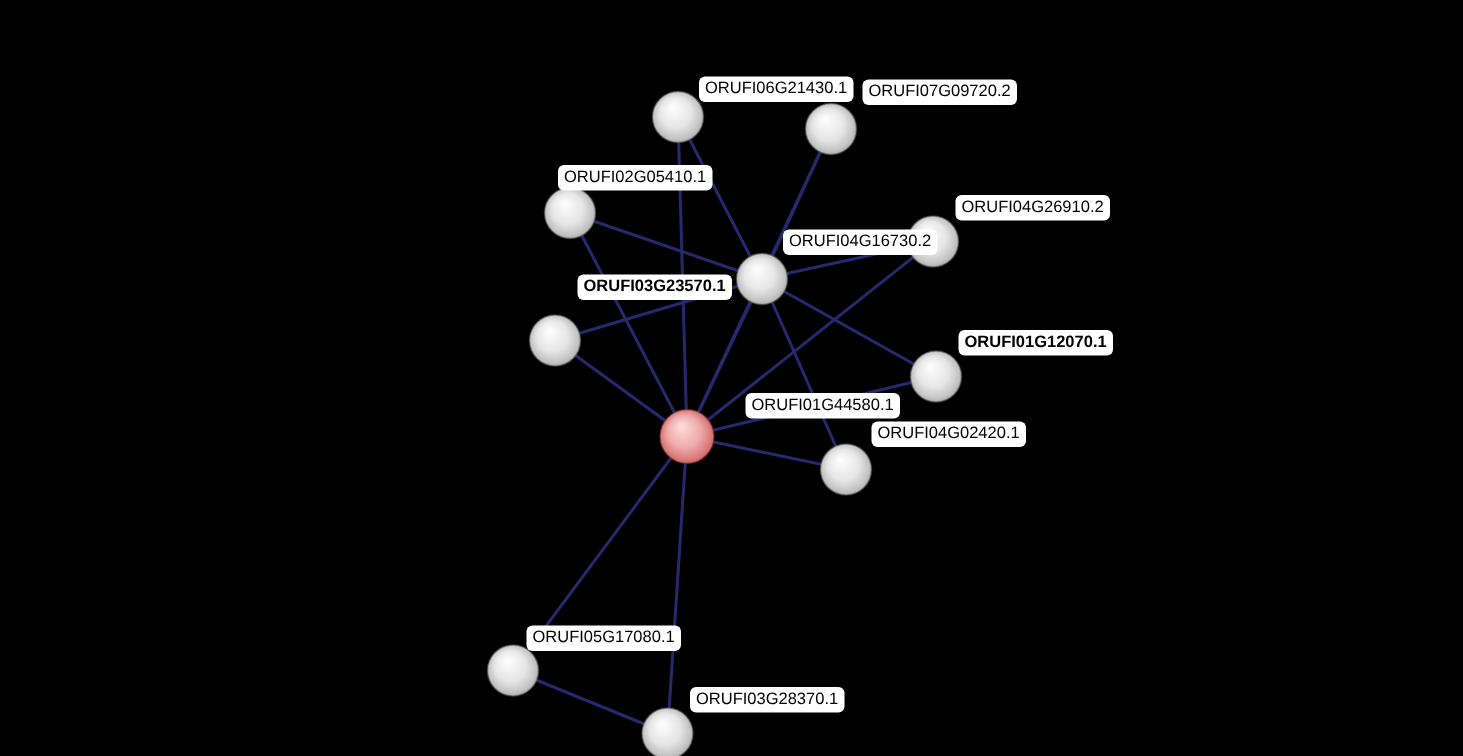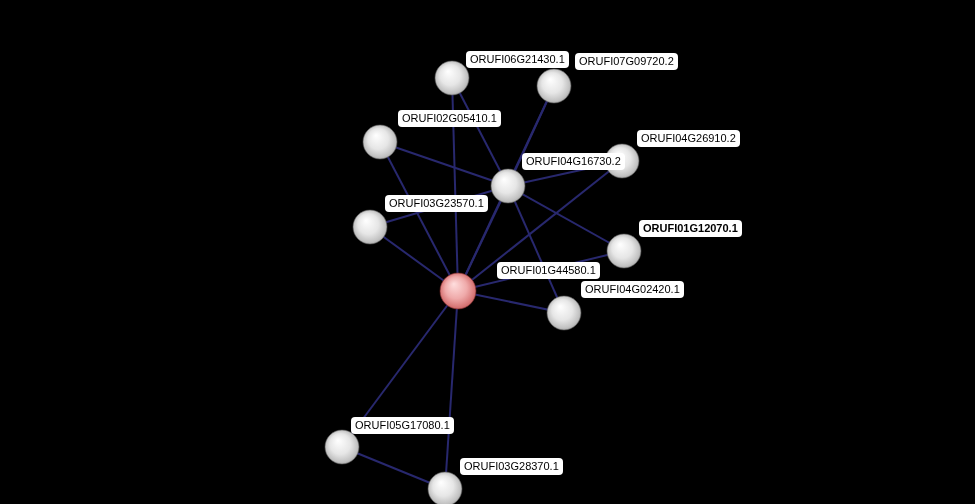--- a/index.html
+++ b/index.html
@@ -91,23 +91,23 @@
         <circle cx="624" cy="220" r="17" fill="url(#gradDefault)" stroke="rgba(90,90,90,0.6)" stroke-width="1" style="cursor: pointer;"></circle>
         <circle cx="458" cy="260" r="18" fill="url(#gradHighlight)" stroke="rgba(120,40,40,0.6)" stroke-width="1" style="cursor: pointer;"></circle>
         <circle cx="564" cy="282" r="17" fill="url(#gradDefault)" stroke="rgba(90,90,90,0.6)" stroke-width="1" style="cursor: pointer;"></circle>
         <circle cx="342" cy="416" r="17" fill="url(#gradDefault)" stroke="rgba(90,90,90,0.6)" stroke-width="1" style="cursor: pointer;"></circle>
         <circle cx="445" cy="458" r="17" fill="url(#gradDefault)" stroke="rgba(90,90,90,0.6)" stroke-width="1" style="cursor: pointer;"></circle>
       </g>
   </svg>
   <div id="labels">
       <div class="node-label" style="left: 466px; top: 20px;">ORUFI06G21430.1</div>
       <div class="node-label" style="left: 575px; top: 22px;">ORUFI07G09720.2</div>
-      <div class="node-label" style="left: 398px; top: 79px;">ORUFI02G05410.1</div>
+      <div class="node-label" style="left: 372px; top: 79px;">ORUFI02G05410.1</div>
       <div class="node-label" style="left: 637px; top: 99px;">ORUFI04G26910.2</div>
       <div class="node-label" style="left: 522px; top: 122px;">ORUFI04G16730.2</div>
-      <div class="node-label" style="left: 385px; top: 164px;">ORUFI03G23570.1</div>
+      <div class="node-label" style="left: 385px; top: 152px; font-weight: bold;">ORUFI03G23570.1</div>
       <div class="node-label" style="left: 639px; top: 189px; font-weight: bold;">ORUFI01G12070.1</div>
       <div class="node-label" style="left: 497px; top: 231px;">ORUFI01G44580.1</div>
       <div class="node-label" style="left: 581px; top: 250px;">ORUFI04G02420.1</div>
       <div class="node-label" style="left: 351px; top: 386px;">ORUFI05G17080.1</div>
       <div class="node-label" style="left: 460px; top: 427px; text-align: right;">ORUFI03G28370.1</div>
     </div>
 </div>
 
 </body></html>

